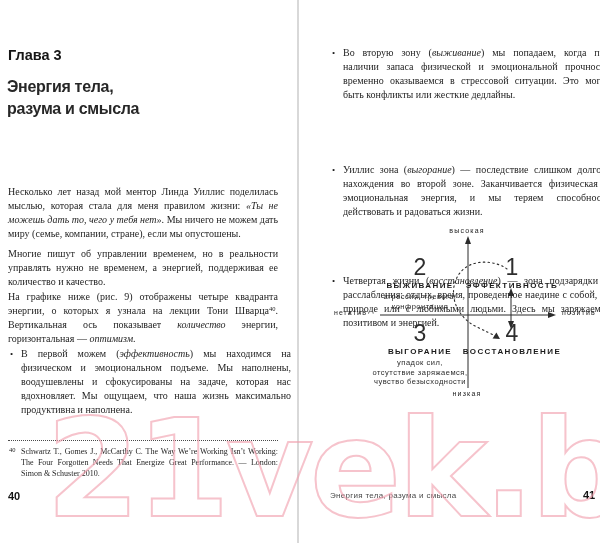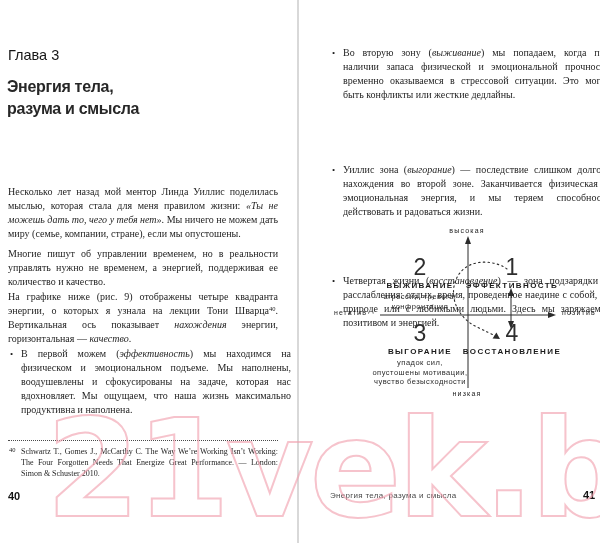--- a/index.html
+++ b/index.html
@@ -6,21 +6,21 @@
   .spread{position:relative;width:600px;height:543px;background:#ffffff;overflow:hidden;
           font-family:"Liberation Serif",serif;color:#1e1e1e;}
   .gutter{position:absolute;left:297px;top:0;width:2px;height:543px;
           background:linear-gradient(to right,#eeeeee,#c3c3c3,#eeeeee);}
   .page{position:absolute;top:0;height:543px;}
   .page.left{left:0;width:298px;}
   .page.right{left:300px;width:300px;}
 
   
   .chapter{position:absolute;left:8px;top:47px;font-family:"Liberation Sans",sans-serif;
-           font-weight:normal;font-size:14.5px;color:#161616;}
+           font-weight:bold;font-size:14.5px;color:#161616;}
   .title{position:absolute;left:7px;top:76px;font-family:"Liberation Sans",sans-serif;
          font-weight:700;font-size:16px;line-height:21.5px;letter-spacing:-0.3px;
          color:#272727;white-space:pre-line;margin:0;}
   .body{position:absolute;left:8px;width:270px;font-size:10px;line-height:14px;
         text-align:justify;margin:0;}
   .page.right .body{left:30px;width:267px;}
   .bullet-item{padding-left:13px;position:relative;}
   .bullet-glyph{position:absolute;left:2px;top:0;font-size:9px;}
   .fnrule{position:absolute;left:8px;top:440px;width:270px;border-top:1px dotted #4a4a4a;}
   .footnote{position:absolute;left:8px;top:446px;width:270px;font-size:8px;line-height:11px;
@@ -66,21 +66,21 @@
 
 <div class="spread">
 
   <div class="page left">
     <div class="chapter">Глава 3</div>
     <h1 class="title">Энергия тела,
 разума и смысла</h1>
 
     <p class="body" style="top:185px"><span>Несколько лет назад мой ментор Линда Уиллис поделилась мыслью, которая стала для меня правилом жизни: </span><i>«Ты не можешь дать то, чего у тебя нет»</i><span>. Мы ничего не можем дать миру (семье, компании, стране), если мы опустошены.</span></p>
     <p class="body" style="top:247px"><span>Многие пишут об управлении временем, но в реальности управлять нужно не временем, а энергией, поддерживая ее количество и качество.</span></p>
-    <p class="body" style="top:290px"><span>На графике ниже (рис. 9) отображены четыре квадранта энергии, о которых я узнала на лекции Тони Шварца</span><sup>40</sup><span>. Вертикальная ось показывает </span><i>нахождения</i><span> энергии, горизонтальная — </span><i>качество</i><span>.</span></p>
+    <p class="body" style="top:290px"><span>На графике ниже (рис. 9) отображены четыре квадранта энергии, о которых я узнала на лекции Тони Шварца</span><sup>40</sup><span>. Вертикальная ось показывает </span><i>количество</i><span> энергии, горизонтальная — </span><i>оптимизм</i><span>.</span></p>
 
     <div class="body bullet-item" style="top:347px">
       <span class="bullet-glyph">•</span>
       <span><span>В первой можем (</span><i>эффективность</i><span>) мы находимся на физическом и эмоциональном подъеме. Мы наполнены, воодушевлены и сфокусированы на задаче, которая нас вдохновляет. Мы ощущаем, что наша жизнь максимально продуктивна и наполнена.</span></span>
     </div>
 
     <div class="fnrule"></div>
     <div class="footnote">
       <span class="fnmark">40</span>
       <span>Schwartz T., Gomes J., McCarthy C. The Way We’re Working Isn’t Working: The Four Forgotten Needs That Energize Great Performance. — London: Simon &amp; Schuster 2010.</span>
@@ -132,21 +132,21 @@
 конфронтация</div>
     </div>
     <div class="quad q1">
       <div class="qnum">1</div>
       <div class="qname">ЭФФЕКТИВНОСТЬ</div>
     </div>
     <div class="quad q3">
       <div class="qnum">3</div>
       <div class="qname">ВЫГОРАНИЕ</div>
       <div class="qdesc">упадок сил,
-опустошены мотивации,
+отсутствие заряжаемся,
 чувство безысходности</div>
     </div>
     <div class="quad q4">
       <div class="qnum">4</div>
       <div class="qname">ВОССТАНОВЛЕНИЕ</div>
     </div>
 
 
 
     <div class="footer-title">Энергия тела, разума и смысла</div>

